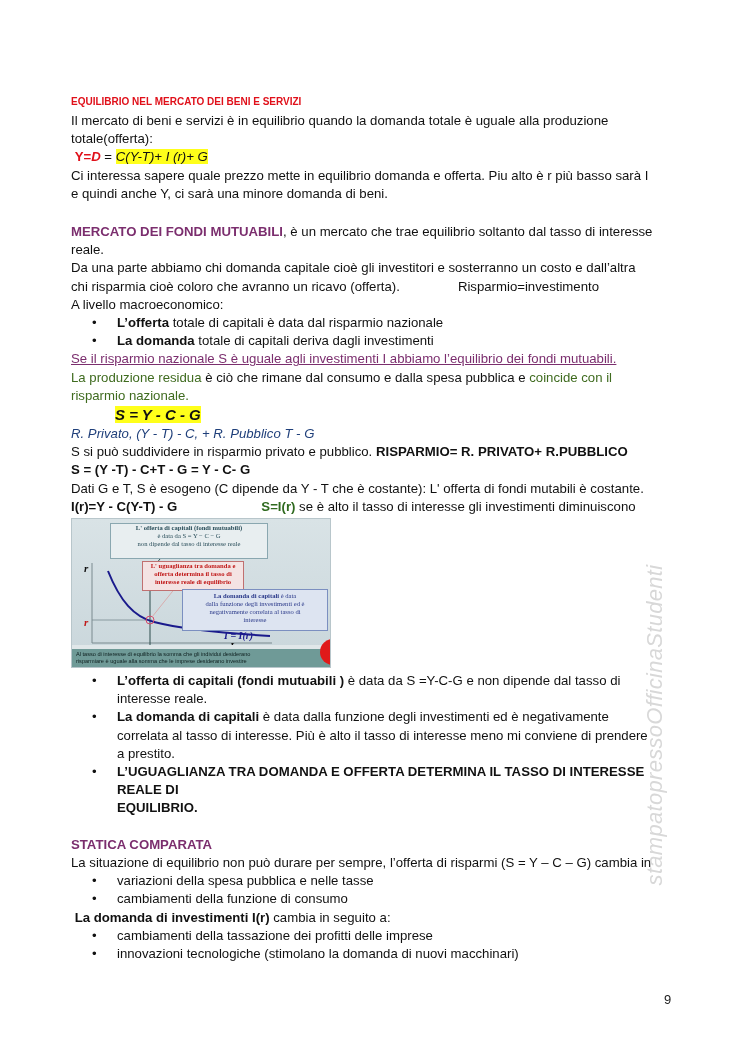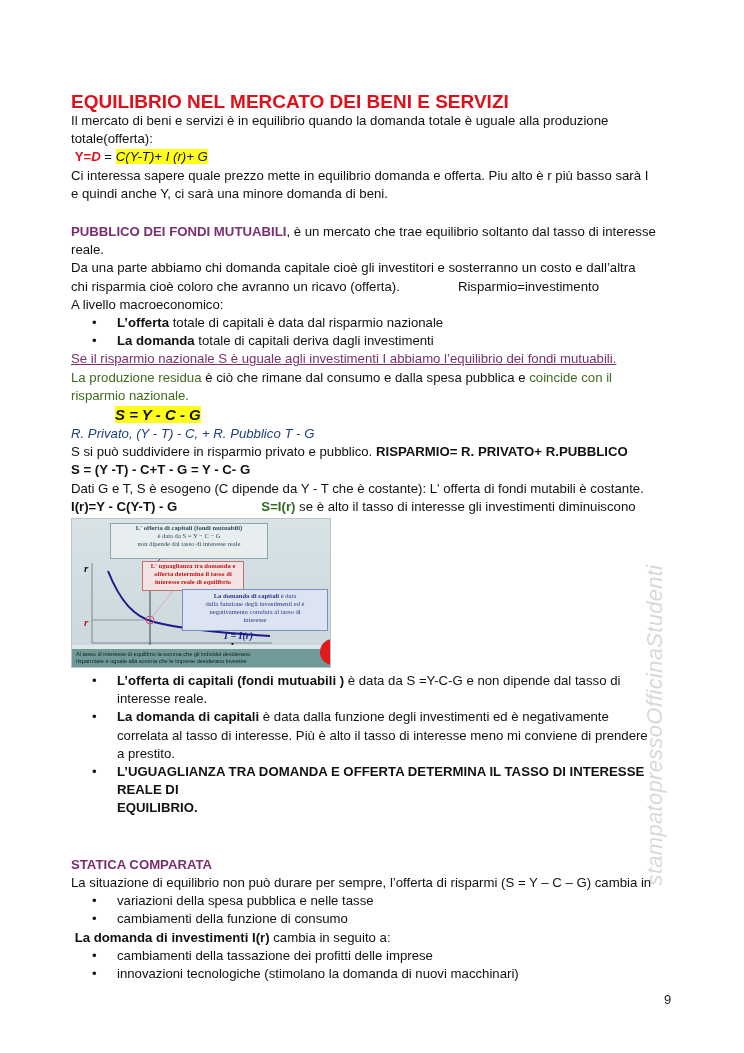--- a/index.html
+++ b/index.html
@@ -1,20 +1,20 @@
 <!DOCTYPE html>
 <html><head>
 <meta charset="utf-8">
 <style>
   html, body { margin:0; padding:0; background:#ffffff; }
   body { width:744px; height:1053px; position:relative; overflow:hidden;
          font-family:"Liberation Sans", sans-serif; color:#111; }
   .page { position:absolute; left:71px; top:92px; width:610px; font-size:13.2px; line-height:18.2px; }
   .line { white-space:nowrap; }
-  .h-red { color:#e0101a; font-weight:bold; font-size:19px; line-height:20px; }
+  .h-red { color:#e0101a; font-weight:bold; font-size:10px; line-height:20px; }
   .h-purple { color:#7b2e6e; font-weight:bold; }
   .red { color:#e0101a; }
   .b { font-weight:bold; }
   .i { font-style:italic; }
   .hl { background:#ffff1a; }
   .green { color:#3f6b1f; }
   .dkgreen { color:#2f6a1f; font-weight:bold; }
   .blue-i { color:#1f3f7a; font-style:italic; }
   .u-purple { color:#7b2e6e; text-decoration:underline; }
   .gap { height:18px; }
@@ -46,21 +46,21 @@
   <div class="line">Il mercato di beni e servizi è in equilibrio quando la domanda totale è uguale alla produzione</div>
   <div class="line">totale(offerta):</div>
   <div class="line">
     &nbsp;<span class="red b">Y</span><span class="red b">=</span><span class="red b i">D</span><span> = </span><span class="hl i">C(Y-T)+ I (r)+ G</span>
   </div>
   <div class="line">Ci interessa sapere quale prezzo mette in equilibrio domanda e offerta. Piu alto è r più basso sarà I</div>
   <div class="line">e quindi anche Y, ci sarà una minore domanda di beni.</div>
   <div class="gap"></div>
 
   <div class="line" style="margin-top:2px;">
-    <span class="h-purple">PUBBLICO DEI FONDI MUTUABILI</span><span>, è un mercato che trae equilibrio soltanto dal tasso di interesse</span>
+    <span class="h-purple">MERCATO DEI FONDI MUTUABILI</span><span>, è un mercato che trae equilibrio soltanto dal tasso di interesse</span>
   </div>
   <div class="line">reale.</div>
   <div class="line">Da una parte abbiamo chi domanda capitale cioè gli investitori e sosterranno un costo e dall’altra</div>
   <div class="line">
     <span>chi risparmia cioè coloro che avranno un ricavo (offerta).</span><span style="display:inline-block;width:58px;"></span><span>Risparmio=investimento</span>
   </div>
   <div class="line">A livello macroeconomico:</div>
   <ul>
     <li><span class="bullet">•</span><span class="b">L’offerta</span><span> totale di capitali è data dal risparmio nazionale</span></li>
     <li><span class="bullet">•</span><span class="b">La domanda</span><span> totale di capitali deriva dagli investimenti</span></li>
@@ -122,21 +122,21 @@
     <div class="redball"></div>
   </div>
 
   <ul>
     <li><span class="bullet">•</span><span class="b">L’offerta di capitali (fondi mutuabili )</span><span> è data da S =Y-C-G e non dipende dal tasso di</span><br><span>interesse reale.</span></li>
     <li><span class="bullet">•</span><span class="b">La domanda di capitali</span><span> è data dalla funzione degli investimenti ed è negativamente</span><br><span>correlata al tasso di interesse. Più è alto il tasso di interesse meno mi conviene di prendere</span><br><span>a prestito.</span></li>
     <li><span class="bullet">•</span><span class="b">L’UGUAGLIANZA TRA DOMANDA E OFFERTA DETERMINA IL TASSO DI INTERESSE REALE DI</span><br><span class="b">EQUILIBRIO.</span></li>
   </ul>
   <div class="gap"></div>
 
-  <div class="line h-purple" style="margin-top:20px;">STATICA COMPARATA</div>
+  <div class="line h-purple" style="margin-top:0;">STATICA COMPARATA</div>
   <div class="line">La situazione di equilibrio non può durare per sempre, l’offerta di risparmi (S = Y – C – G) cambia in</div>
   <ul>
     <li><span class="bullet">•</span><span>variazioni della spesa pubblica e nelle tasse</span></li>
     <li><span class="bullet">•</span><span>cambiamenti della funzione di consumo</span></li>
   </ul>
   <div class="line">
     &nbsp;<span class="b">La domanda di investimenti I(r)</span><span> cambia in seguito a:</span>
   </div>
   <ul>
     <li><span class="bullet">•</span><span>cambiamenti della tassazione dei profitti delle imprese</span></li>

